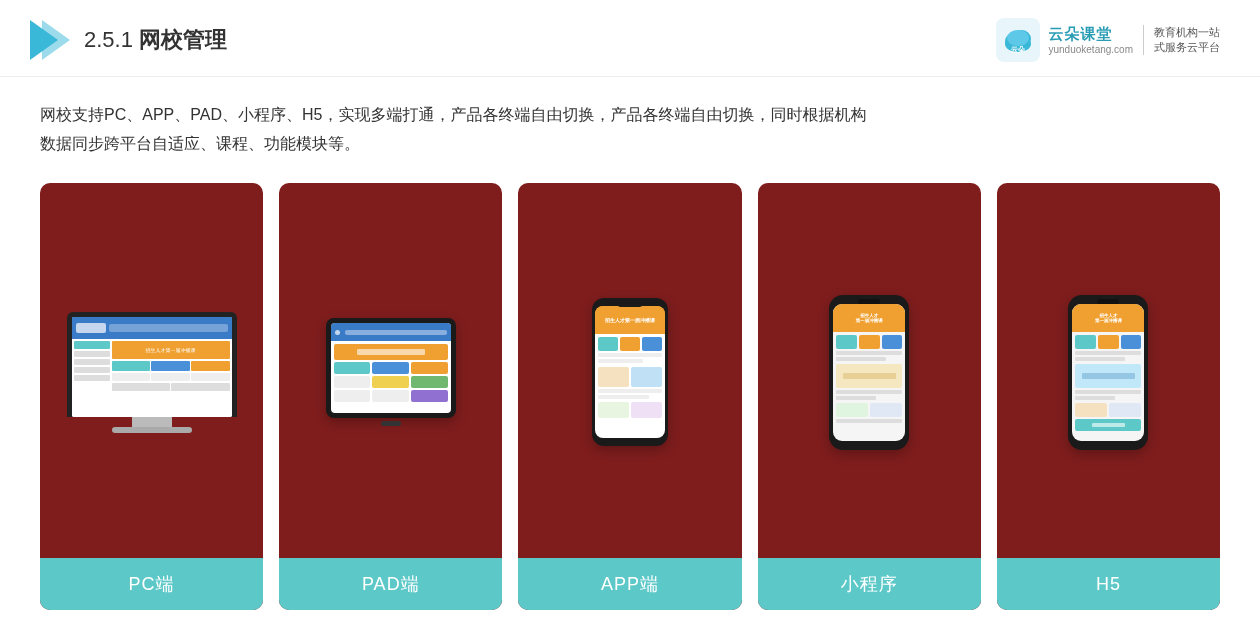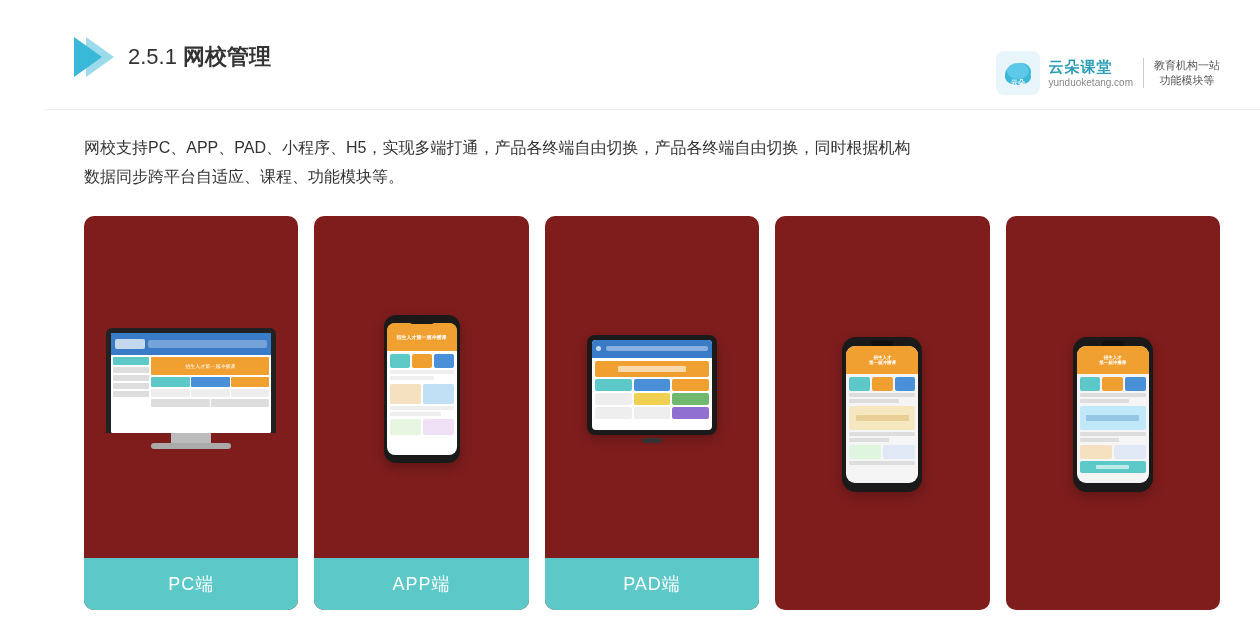--- a/index.html
+++ b/index.html
@@ -10,21 +10,20 @@
       font-family: "Microsoft YaHei", "PingFang SC", "Helvetica Neue", Arial, sans-serif;
       overflow: hidden;
     }
 
     .page {
       width: 1260px;
       height: 630px;
       background: #fff;
       display: flex;
       flex-direction: column;
-      padding-left: 44px;
     }
 
     
     .header {
       display: flex;
       align-items: center;
       justify-content: space-between;
       padding: 18px 40px 14px 30px;
       border-bottom: 1px solid #eee;
     }
@@ -47,21 +46,20 @@
     }
 
     .header-title strong {
       font-weight: 700;
     }
 
     .header-right {
       display: flex;
       align-items: center;
       gap: 10px;
-      margin-top: 33px;
     }
 
     .brand-logo {
       display: flex;
       align-items: center;
       gap: 8px;
     }
 
     .brand-text {
       display: flex;
@@ -379,21 +377,21 @@
           <text x="22" y="34" text-anchor="middle" font-size="7" fill="white" font-weight="bold">云朵</text>
         </svg>
         <div class="brand-text">
           <span class="brand-name">云朵课堂</span>
           <span class="brand-url">yunduoketang.com</span>
         </div>
       </div>
       <div class="divider-v"></div>
       <div class="brand-slogan">
         <div>教育机构一站</div>
-        <div>功能模块等</div>
+        <div>式服务云平台</div>
       </div>
     </div>
   </div>
 
   <div class="content">
 
     <div class="description">
       <div>网校支持PC、APP、PAD、小程序、H5，实现多端打通，产品各终端自由切换，产品各终端自由切换，同时根据机构</div>
       <div>数据同步跨平台自适应、课程、功能模块等。</div>
     </div>
@@ -442,20 +440,57 @@
             </div>
             <div class="monitor-stand"></div>
             <div class="monitor-base"></div>
           </div>
         </div>
         <div class="card-label">PC端</div>
       </div>
 
       <div class="card">
         <div class="card-device">
+          <div class="pad">
+            <div class="pad-body">
+              <div class="pad-screen">
+                <div class="pad-screen-header">
+                  <div class="pad-header-dot"></div>
+                  <div style="flex:1;height:5px;background:rgba(255,255,255,0.4);border-radius:2px;margin-left:2px;"></div>
+                </div>
+                <div style="padding:3px;">
+                  <div style="height:16px;background:#f0a030;border-radius:2px;margin-bottom:2px;display:flex;align-items:center;justify-content:center;">
+                    <div style="width:60%;height:6px;background:rgba(255,255,255,0.6);border-radius:1px;"></div>
+                  </div>
+                  <div style="display:grid;grid-template-columns:1fr 1fr 1fr;gap:2px;margin-bottom:2px;">
+                    <div style="height:12px;background:#5dc8c8;border-radius:2px;"></div>
+                    <div style="height:12px;background:#4a90d9;border-radius:2px;"></div>
+                    <div style="height:12px;background:#f0a030;border-radius:2px;"></div>
+                  </div>
+                  <div style="display:grid;grid-template-columns:1fr 1fr 1fr;gap:2px;margin-bottom:2px;">
+                    <div style="height:12px;background:#eee;border-radius:2px;"></div>
+                    <div style="height:12px;background:#f0d050;border-radius:2px;"></div>
+                    <div style="height:12px;background:#70b870;border-radius:2px;"></div>
+                  </div>
+                  <div style="display:grid;grid-template-columns:1fr 1fr 1fr;gap:2px;">
+                    <div style="height:12px;background:#eee;border-radius:2px;"></div>
+                    <div style="height:12px;background:#eee;border-radius:2px;"></div>
+                    <div style="height:12px;background:#9070d0;border-radius:2px;"></div>
+                  </div>
+                </div>
+              </div>
+            </div>
+            <div class="pad-home"></div>
+          </div>
+        </div>
+        <div class="card-label">PAD端</div>
+      </div>
+
+      <div class="card">
+        <div class="card-device">
           <div class="phone">
             <div class="phone-body">
               <div class="phone-notch"></div>
               <div class="phone-screen">
                 <div class="phone-screen-header" style="font-size:5px;color:white;font-weight:bold;display:flex;align-items:center;justify-content:center;">招生人才第一届冲播课</div>
                 <div style="padding:3px;display:flex;flex-direction:column;gap:2px;">
                   <div style="display:grid;grid-template-columns:1fr 1fr 1fr;gap:2px;">
                     <div style="height:14px;background:#5dc8c8;border-radius:2px;"></div>
                     <div style="height:14px;background:#f0a030;border-radius:2px;"></div>
                     <div style="height:14px;background:#4a90d9;border-radius:2px;"></div>
@@ -471,57 +506,20 @@
                   <div style="display:grid;grid-template-columns:1fr 1fr;gap:2px;margin-top:1px;">
                     <div style="height:16px;background:#e8f5e0;border-radius:2px;"></div>
                     <div style="height:16px;background:#f0e0f5;border-radius:2px;"></div>
                   </div>
                 </div>
               </div>
             </div>
           </div>
         </div>
         <div class="card-label">APP端</div>
-      </div>
-
-      <div class="card">
-        <div class="card-device">
-          <div class="pad">
-            <div class="pad-body">
-              <div class="pad-screen">
-                <div class="pad-screen-header">
-                  <div class="pad-header-dot"></div>
-                  <div style="flex:1;height:5px;background:rgba(255,255,255,0.4);border-radius:2px;margin-left:2px;"></div>
-                </div>
-                <div style="padding:3px;">
-                  <div style="height:16px;background:#f0a030;border-radius:2px;margin-bottom:2px;display:flex;align-items:center;justify-content:center;">
-                    <div style="width:60%;height:6px;background:rgba(255,255,255,0.6);border-radius:1px;"></div>
-                  </div>
-                  <div style="display:grid;grid-template-columns:1fr 1fr 1fr;gap:2px;margin-bottom:2px;">
-                    <div style="height:12px;background:#5dc8c8;border-radius:2px;"></div>
-                    <div style="height:12px;background:#4a90d9;border-radius:2px;"></div>
-                    <div style="height:12px;background:#f0a030;border-radius:2px;"></div>
-                  </div>
-                  <div style="display:grid;grid-template-columns:1fr 1fr 1fr;gap:2px;margin-bottom:2px;">
-                    <div style="height:12px;background:#eee;border-radius:2px;"></div>
-                    <div style="height:12px;background:#f0d050;border-radius:2px;"></div>
-                    <div style="height:12px;background:#70b870;border-radius:2px;"></div>
-                  </div>
-                  <div style="display:grid;grid-template-columns:1fr 1fr 1fr;gap:2px;">
-                    <div style="height:12px;background:#eee;border-radius:2px;"></div>
-                    <div style="height:12px;background:#eee;border-radius:2px;"></div>
-                    <div style="height:12px;background:#9070d0;border-radius:2px;"></div>
-                  </div>
-                </div>
-              </div>
-            </div>
-            <div class="pad-home"></div>
-          </div>
-        </div>
-        <div class="card-label">PAD端</div>
       </div>
 
       <div class="card">
         <div class="card-device">
           <div class="phone-mini">
             <div class="phone-mini-body">
               <div class="phone-mini-notch"></div>
               <div class="phone-mini-screen">
                 <div class="phone-mini-screen-top">招生人才<br>第一届冲播课</div>
                 <div style="padding:3px;display:flex;flex-direction:column;gap:2px;">
@@ -540,20 +538,21 @@
                   <div style="display:grid;grid-template-columns:1fr 1fr;gap:2px;margin-top:1px;">
                     <div style="height:14px;background:#e0f5e0;border-radius:2px;"></div>
                     <div style="height:14px;background:#e0e8f5;border-radius:2px;"></div>
                   </div>
                   <div style="height:4px;background:#ddd;border-radius:1px;"></div>
                 </div>
               </div>
             </div>
           </div>
         </div>
+        <div class="card-label">小程序</div>
       </div>
 
       <div class="card">
         <div class="card-device">
           <div class="phone-mini">
             <div class="phone-mini-body">
               <div class="phone-mini-notch"></div>
               <div class="phone-mini-screen">
                 <div class="phone-mini-screen-top">招生人才<br>第一届冲播课</div>
                 <div style="padding:3px;display:flex;flex-direction:column;gap:2px;">
@@ -574,17 +573,18 @@
                     <div style="height:14px;background:#e0e8f5;border-radius:2px;"></div>
                   </div>
                   <div style="height:12px;background:#5dc8c8;border-radius:2px;display:flex;align-items:center;justify-content:center;">
                     <div style="width:50%;height:4px;background:rgba(255,255,255,0.6);border-radius:1px;"></div>
                   </div>
                 </div>
               </div>
             </div>
           </div>
         </div>
+        <div class="card-label">H5</div>
       </div>
 
     </div>
   </div>
 </div>
 
 </body></html>

